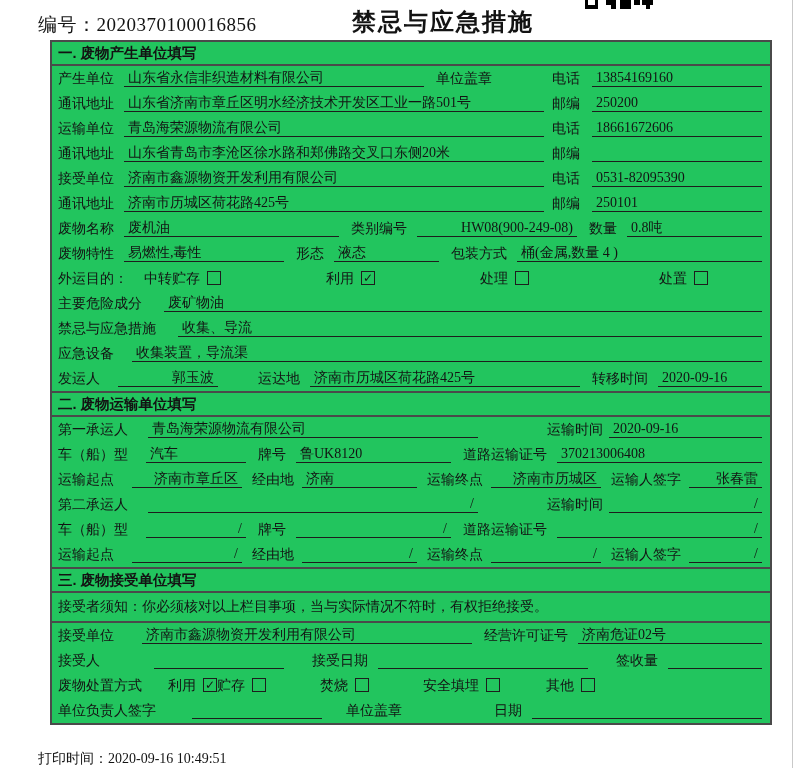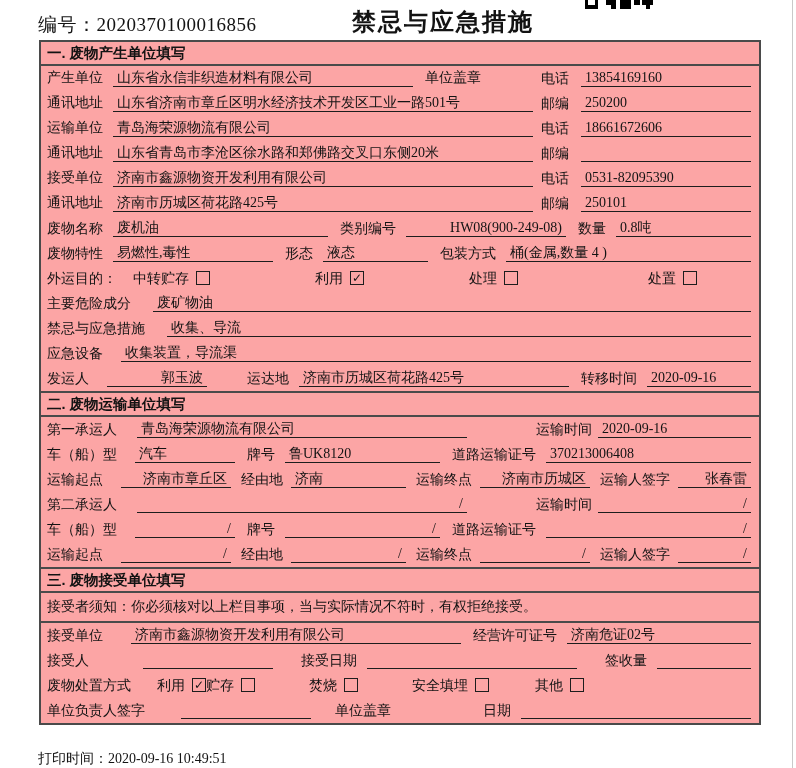--- a/index.html
+++ b/index.html
@@ -4,33 +4,33 @@
 <style>
   html,body{margin:0;padding:0;background:#fff;}
   .page{position:relative;width:796px;height:768px;background:#ffffff;overflow:hidden;
         font-family:"Liberation Serif","DejaVu Serif",serif;font-size:14px;color:#131313;}
   .serial{position:absolute;left:38px;top:12px;font-size:19px;letter-spacing:.5px;}
   .doc-title{position:absolute;left:90px;right:0;top:6px;text-align:center;
              font-size:24px;font-weight:bold;letter-spacing:2px;font-family:"Liberation Sans","DejaVu Sans",sans-serif;}
   .qr{position:absolute;left:585px;top:0;}
   .edge-line{position:absolute;top:0;bottom:0;right:3px;width:1px;background:#c9c9c9;}
 
-  .formbox{position:absolute;left:39px;top:40px;width:722px;border:2px solid #4a4a4a;background:#fca5a5;box-sizing:border-box;}
+  .formbox{position:absolute;left:50px;top:40px;width:722px;border:2px solid #4a4a4a;background:#22c55e;box-sizing:border-box;}
   .sec-head{height:22px;line-height:22px;font-weight:bold;padding:0 6px;font-size:14.5px;
             border-bottom:2px solid #4a4a4a;font-family:"Liberation Sans","DejaVu Sans",sans-serif;}
   .sec-head.mid{border-top:2px solid #4a4a4a;}
   .notice{height:28px;display:flex;align-items:center;padding:0 6px;border-bottom:2px solid #4a4a4a;}
 
   .row{display:flex;align-items:flex-end;height:25px;padding:0 8px 4px 6px;box-sizing:border-box;}
   .lbl{line-height:17px;white-space:nowrap;flex:0 0 auto;}
   .val{border-bottom:1px solid #1d1d1d;padding:0 4px;line-height:17px;min-height:17px;
        white-space:nowrap;box-sizing:border-box;flex:0 0 auto;}
   .ctr{text-align:right;}
   .fill{flex:1 1 auto;}
-  .lgrp{display:flex;flex:1;align-items:flex-start;}
+  .lgrp{display:flex;flex:1;align-items:center;}
   .rgrp{display:flex;width:210px;align-items:flex-end;flex:0 0 auto;}
   .rgrp .lbl{width:34px;margin-right:6px;}
   .rgrp2{display:flex;width:225px;align-items:flex-end;flex:0 0 auto;}
   .rgrp2 .lbl{margin-right:6px;}
   .ml8{margin-left:8px;}.ml10{margin-left:10px;}.ml12{margin-left:12px;}
   .w100{width:100px}.w105{width:105px}.w110{width:110px}.w115{width:115px}.w130{width:130px}.w155{width:155px}.w160{width:160px}.w210{width:210px}.w215{width:215px}
   .w230{width:230px}.w270{width:270px}.w300{width:300px}.w330{width:330px}.w420{width:420px}
 
   .opt{display:flex;align-items:center;}
   .cbx{width:12px;height:12px;border:1px solid #1d1d1d;display:inline-flex;align-items:center;

